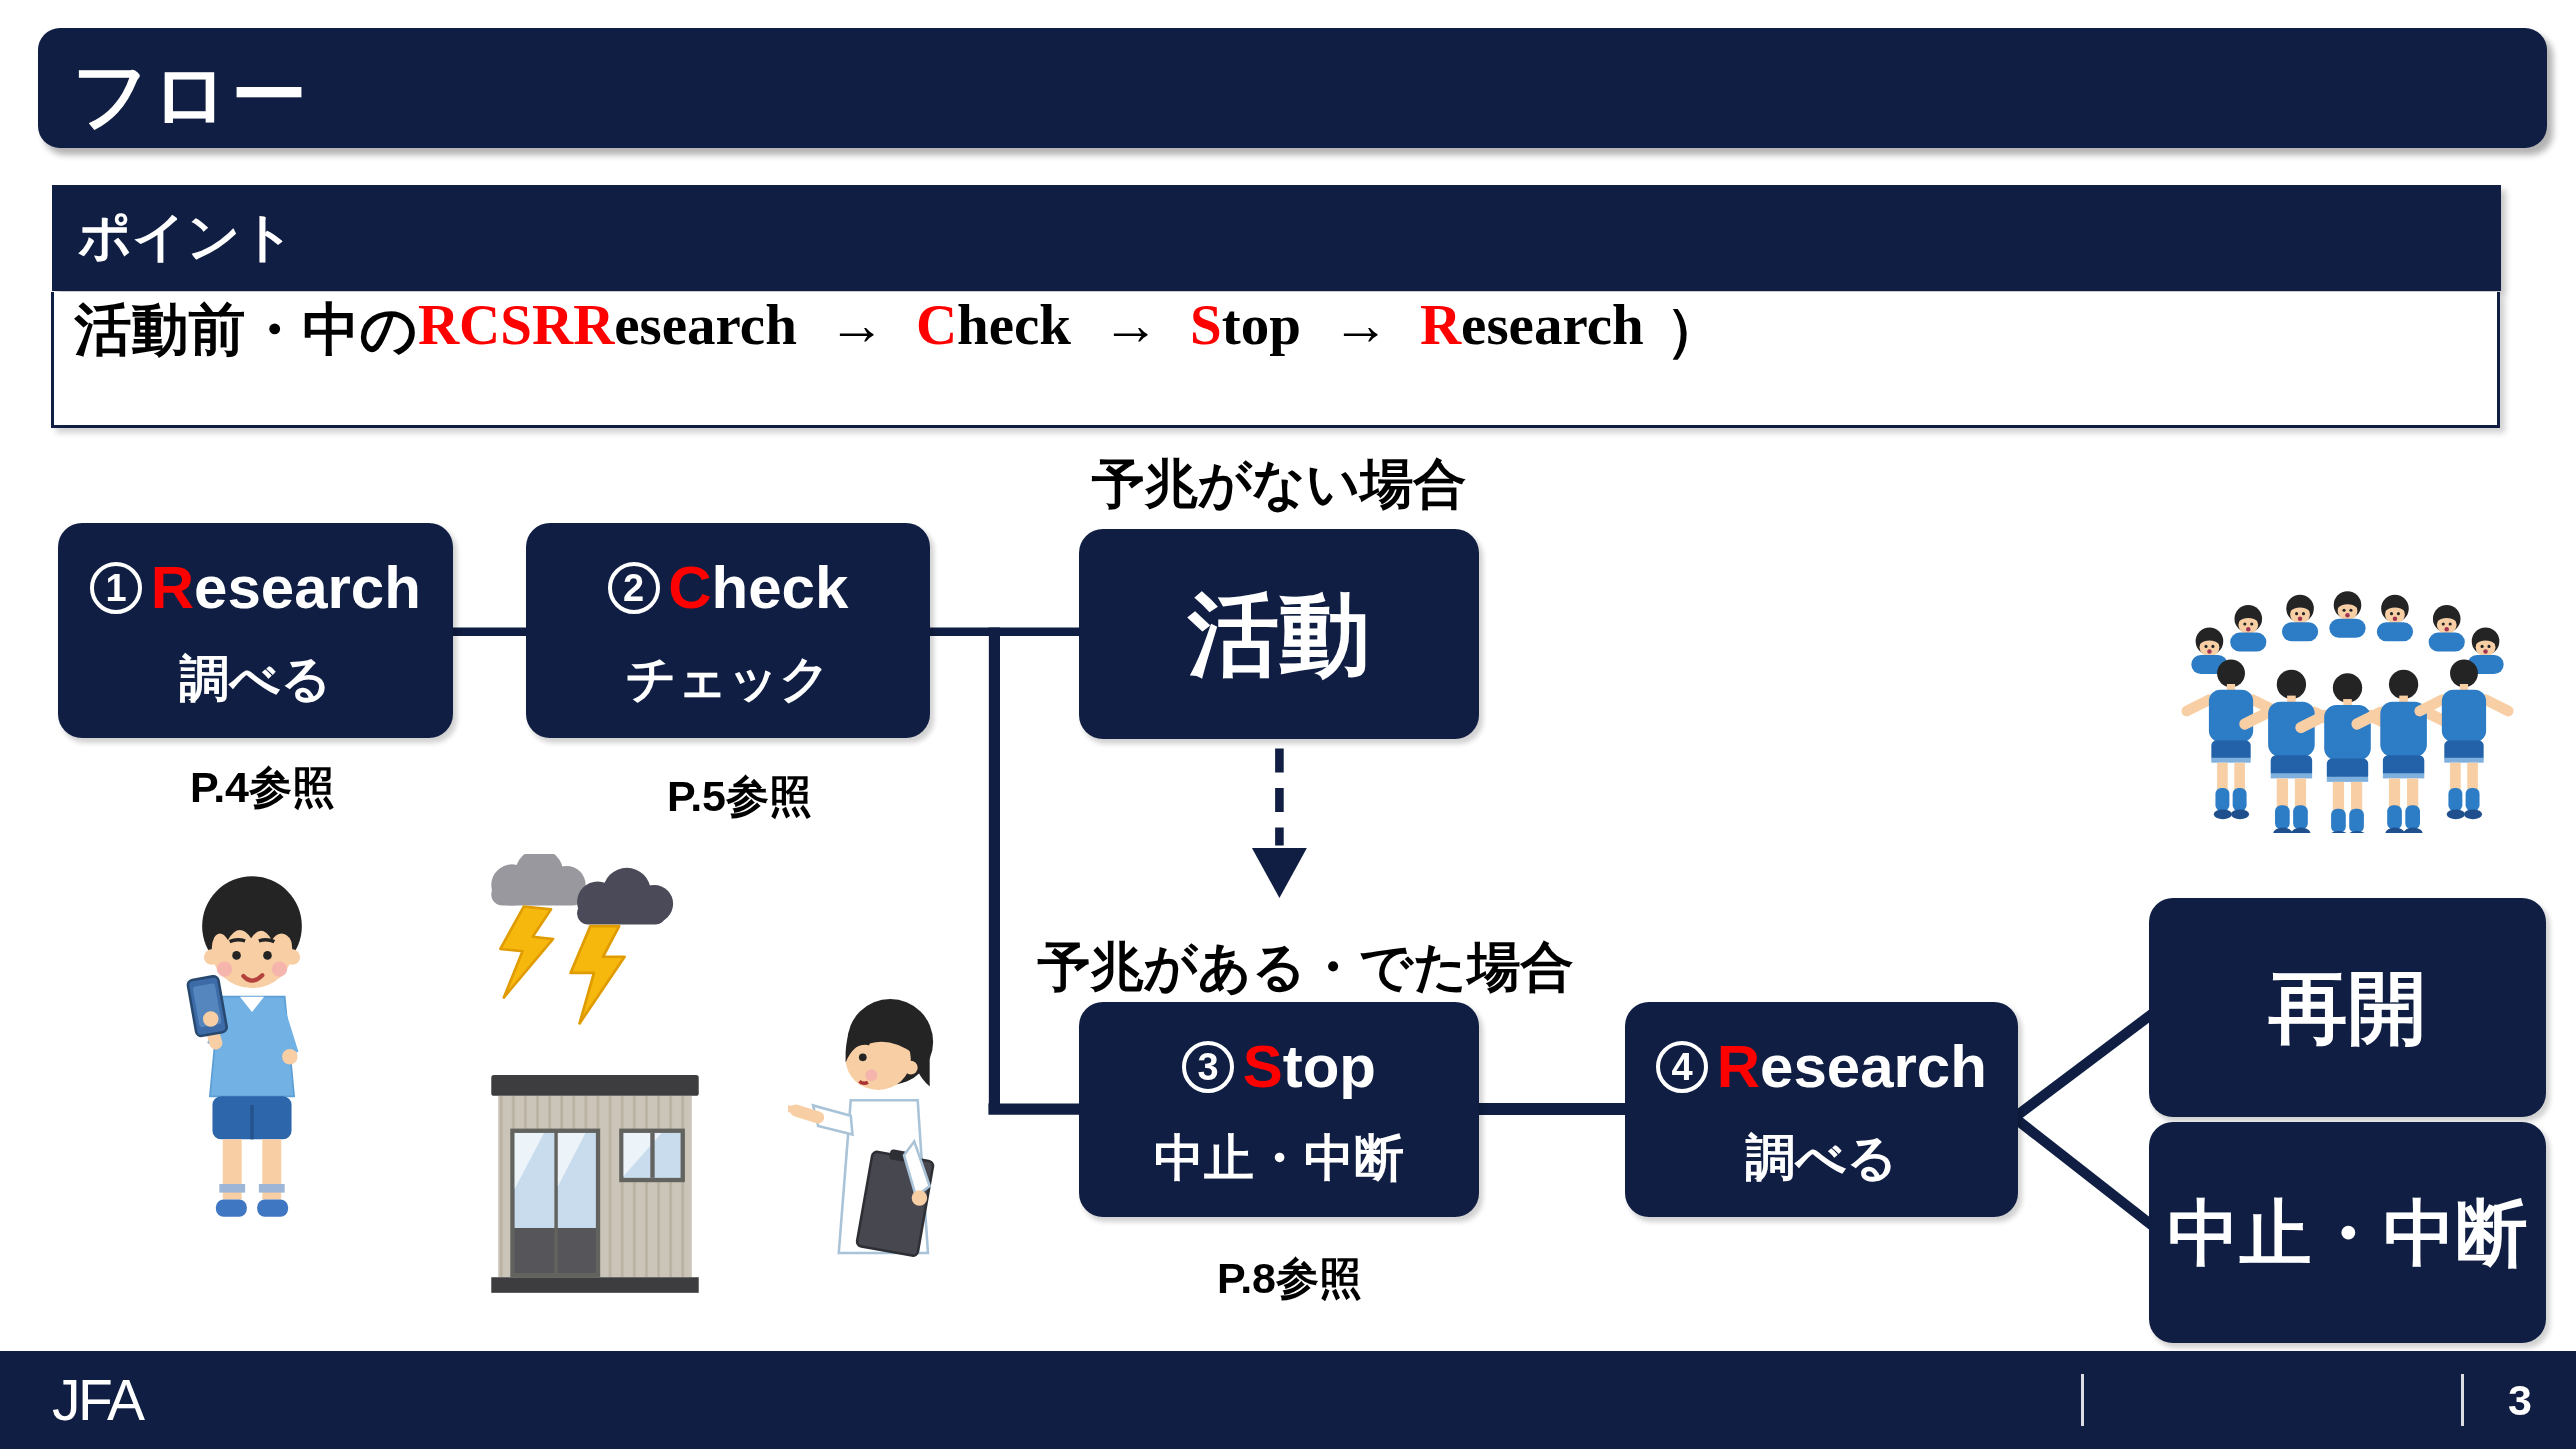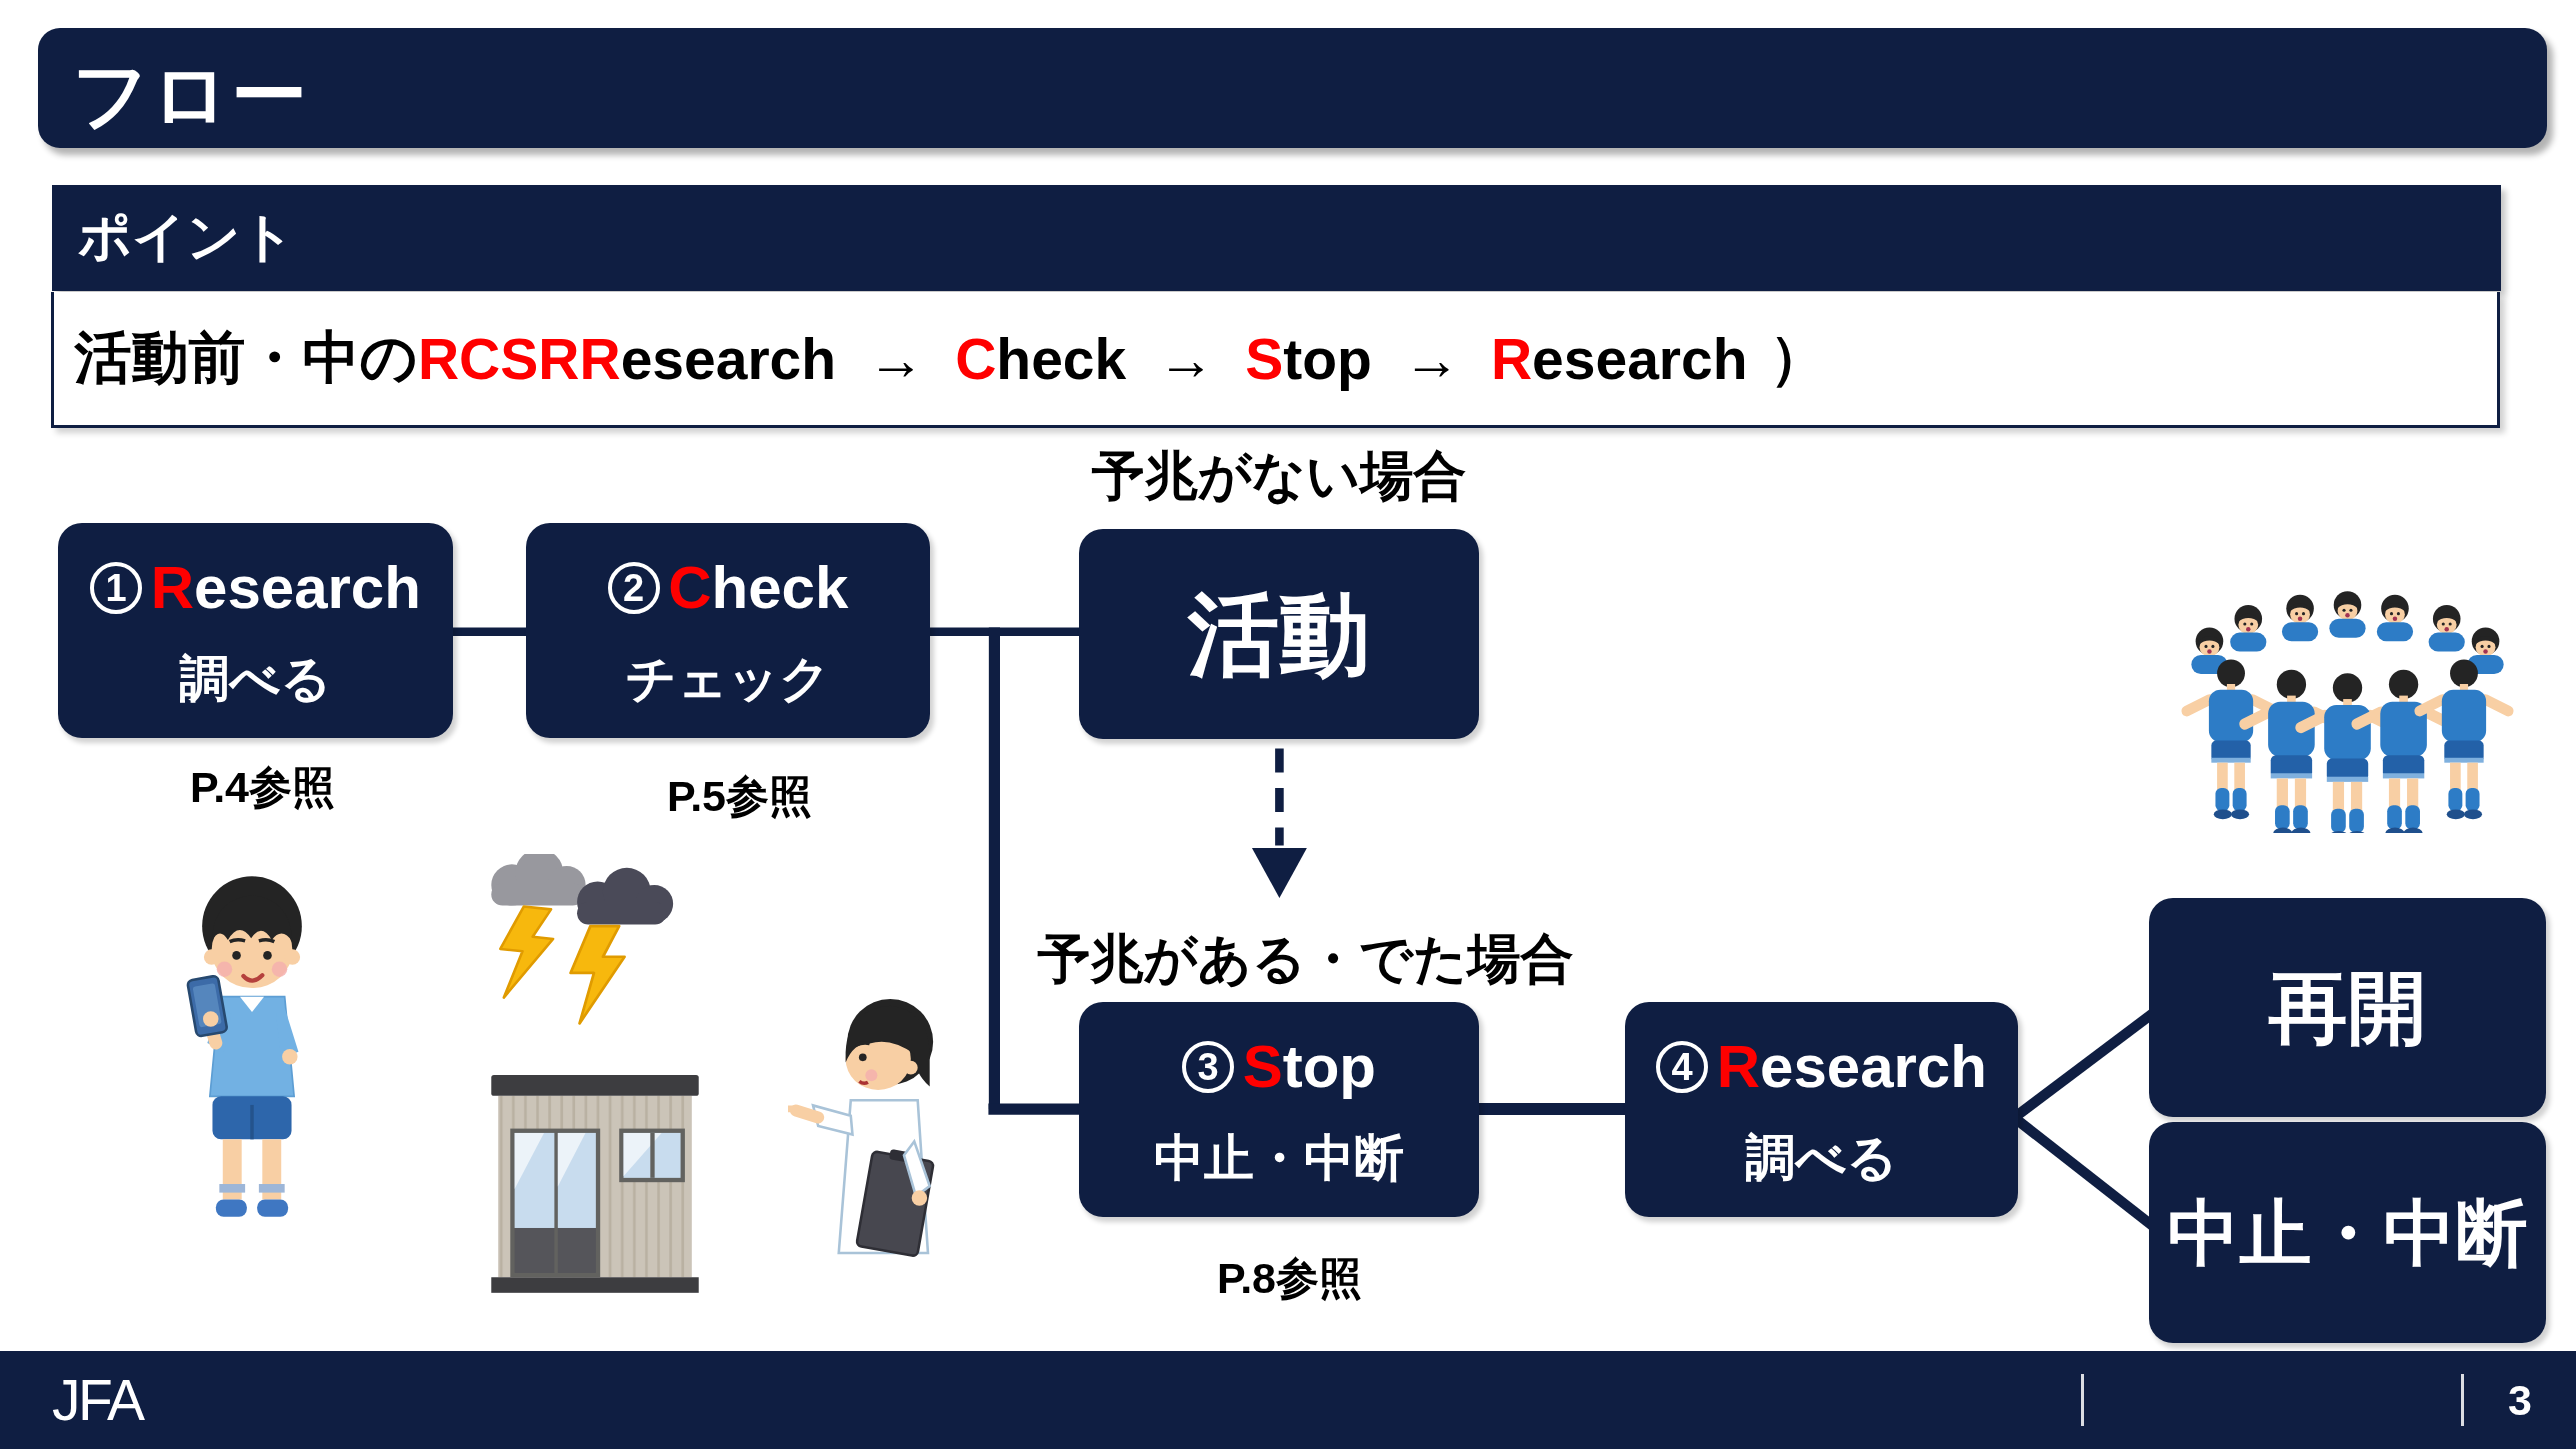--- a/index.html
+++ b/index.html
@@ -19,23 +19,24 @@
   .point-header {
     left:52px; top:185px; width:2449px; height:106px;
     background:#0f1e42; display:flex; align-items:center; padding-left:26px;
     box-shadow:5.2px 5.2px 6px rgba(0,0,0,.22);
   }
   .point-header .t { color:#fff; font-size:53px; font-weight:800; }
 
   .point-body {
     left:51px; top:292px; width:2449px; height:136px;
     background:#fff; border:3.4px solid #0f1e42; border-top:none;
-    display:flex; align-items:center; padding-left:20.6px;
+    display:flex; align-items:flex-start; padding-left:20.6px;
     font-size:57px; font-weight:800; color:#000; white-space:nowrap;
     box-shadow:5.2px 5.2px 6px rgba(0,0,0,.18);
+    font-family:Liberation Serif, serif;
   }
   .red { color:#ff0000; }
   .arr { margin:0 31px; font-weight:800; }
   .sufx { margin-left:22px; }
 
   
   .nav-box {
     background:#0f1e42; color:#fff; border-radius:24px;
     display:flex; flex-direction:column; align-items:center; justify-content:center;
     font-weight:800; box-shadow:3.4px 4.3px 5.2px rgba(0,0,0,.18);
@@ -43,21 +44,21 @@
   .nav-box .line1 { display:flex; align-items:center; font-size:60px; line-height:1; }
   .nav-box .line2 { font-size:50px; line-height:1; margin-top:36px; }
   .cnum {
     display:inline-flex; align-items:center; justify-content:center;
     width:52px; height:52px; border:4.3px solid #fff; border-radius:50%;
     font-size:38px; font-weight:800; margin-right:8.6px; flex:none;
   }
   .big-label { font-size:91px; font-weight:800; line-height:1; }
 
   .ref-label { font-size:43px; font-weight:800; color:#000; text-align:center; }
-  .case-label { font-size:53px; font-weight:800; color:#000; text-align:center; white-space:nowrap; }
+  .case-label { font-size:53px; font-weight:800; color:#000; text-align:center; white-space:nowrap;margin-top:8px; }
 
   
   .footer-bar { left:0; top:1351px; width:2576px; height:99px; background:#0f1e42; }
   .jfa { left:52px; top:1363px; height:74px; display:flex; align-items:center;
          color:#fff; font-size:57px; font-weight:400; letter-spacing:-2.6px; }
   .fsep { width:2.6px; height:52px; top:1374px; background:rgba(255,255,255,.85); }
   .page-num { left:2488px; top:1372px; width:64px; height:57px; color:#fff;
               font-size:43px; font-weight:800; display:flex; align-items:center; justify-content:center; }
 </style>
 </head>

